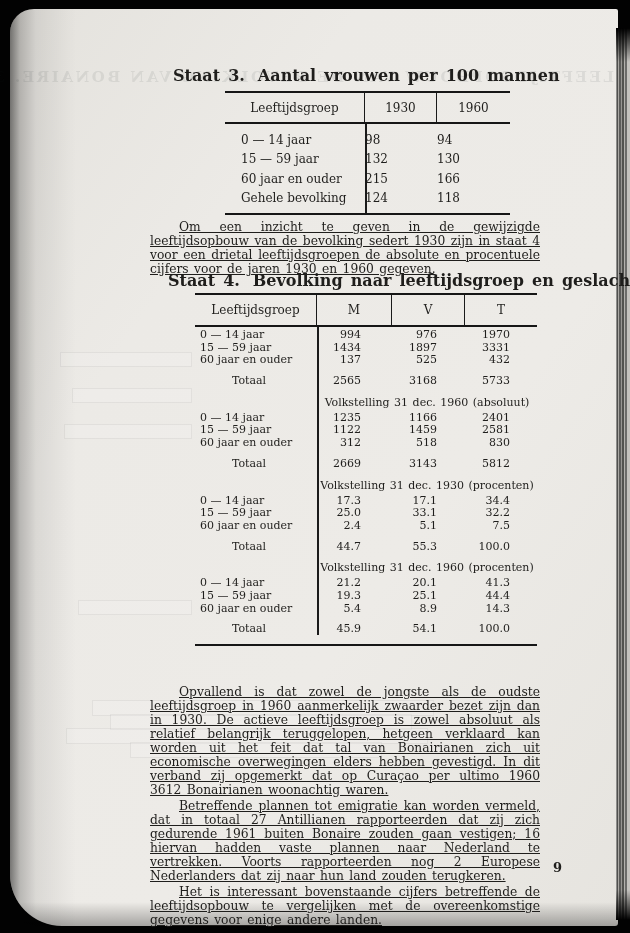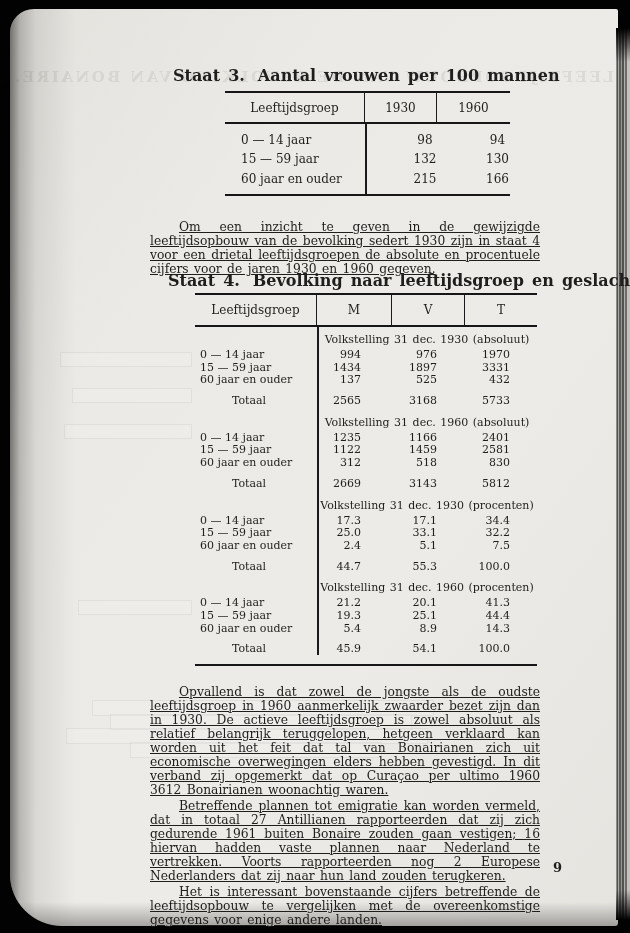--- a/index.html
+++ b/index.html
@@ -39,21 +39,21 @@
   
   .t3{left:225px;top:91px;width:285px;border-top:2.5px solid #161616;border-bottom:2px solid #161616;font-size:12px;}
   .t3 .head{display:grid;grid-template-columns:140px 72px 73px;height:29px;border-bottom:2px solid #161616;}
   .t3 .head>div{display:flex;align-items:center;justify-content:center;}
   .t3 .head .c1{border-right:1.5px solid #1a1a1a;}
   .t3 .head .c2{border-right:1.5px solid #1a1a1a;}
   .t3 .body{position:relative;padding:6px 0 5px 0;}
   .t3 .vline{position:absolute;left:140px;top:0;bottom:0;width:1.5px;background:#1a1a1a;}
   .t3 .row{display:grid;grid-template-columns:140px 72px 73px;height:19.5px;align-items:center;}
   .t3 .row .lab{padding-left:16px;}
-  .t3 .row .num{text-align:center;margin-left:48px;}
+  .t3 .row .num{}
 
   
   .para{left:150px;width:390px;font-size:12.3px;line-height:14px;text-align:justify;word-spacing:1.5px;text-decoration:underline;}
   .para p{margin:0 0 2px 0;text-indent:29px;}
 
   
   .t4{left:195px;top:293px;width:342px;border-top:2.5px solid #161616;border-bottom:2.5px solid #161616;font-size:11px;}
   .t4 .head{display:grid;grid-template-columns:122px 75px 73px 72px;height:30px;border-bottom:2px solid #161616;font-size:12px;}
   .t4 .head>div{display:flex;align-items:center;justify-content:center;}
   .t4 .head .hc{border-right:1.5px solid #1a1a1a;}
@@ -110,20 +110,25 @@
       <div class="row">
         <div class="lab">15 — 59 jaar</div>
         <div class="num">132</div>
         <div class="num">130</div>
       </div>
       <div class="row">
         <div class="lab">60 jaar en ouder</div>
         <div class="num">215</div>
         <div class="num">166</div>
       </div>
+      <div class="row">
+        <div class="lab">Gehele bevolking</div>
+        <div class="num">124</div>
+        <div class="num">118</div>
+      </div>
     </div>
   </div>
 
   <div class="abs para" style="top:220px;">
     <p>Om een inzicht te geven in de gewijzigde leeftijdsopbouw van de bevolking sedert 1930 zijn in staat 4 voor een drietal leeftijdsgroepen de absolute en procentuele cijfers voor de jaren 1930 en 1960 gegeven.</p>
   </div>
 
   <div class="abs stheading" style="left:168px;top:271px;">
     <span class="lbl">Staat 4.</span><span>Bevolking naar leeftijdsgroep en geslacht, 1930 en 1960</span>
   </div>
@@ -132,21 +137,20 @@
     <div class="head">
       <div class="hc">Leeftijdsgroep</div>
       <div class="hc">M</div>
       <div class="hc">V</div>
       <div>T</div>
     </div>
     <div class="body">
       <div class="vline"></div>
 
       <div>
-        <div class="sec-title">Volkstelling 31 dec. 1930 (absoluut)</div>
         <div class="row">
           <div class="lab">0 — 14 jaar</div>
           <div class="m">994</div>
           <div class="v">976</div>
           <div class="t">1970</div>
         </div>
         <div class="row">
           <div class="lab">15 — 59 jaar</div>
           <div class="m">1434</div>
           <div class="v">1897</div>

